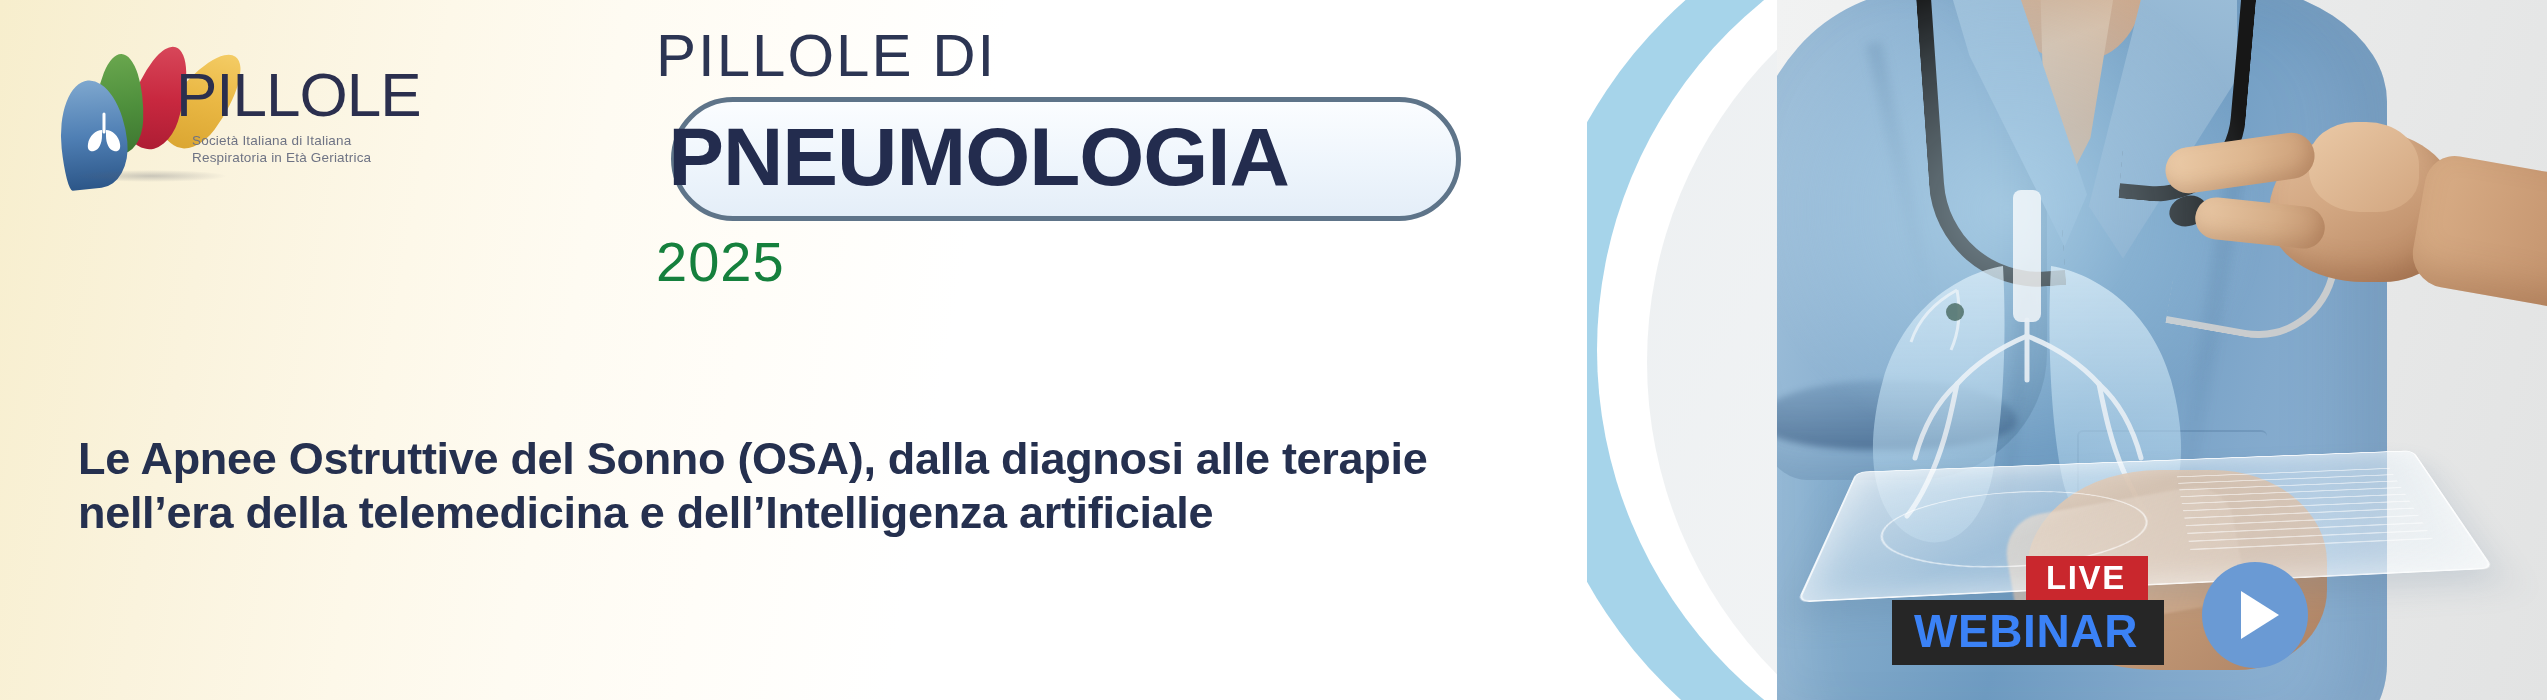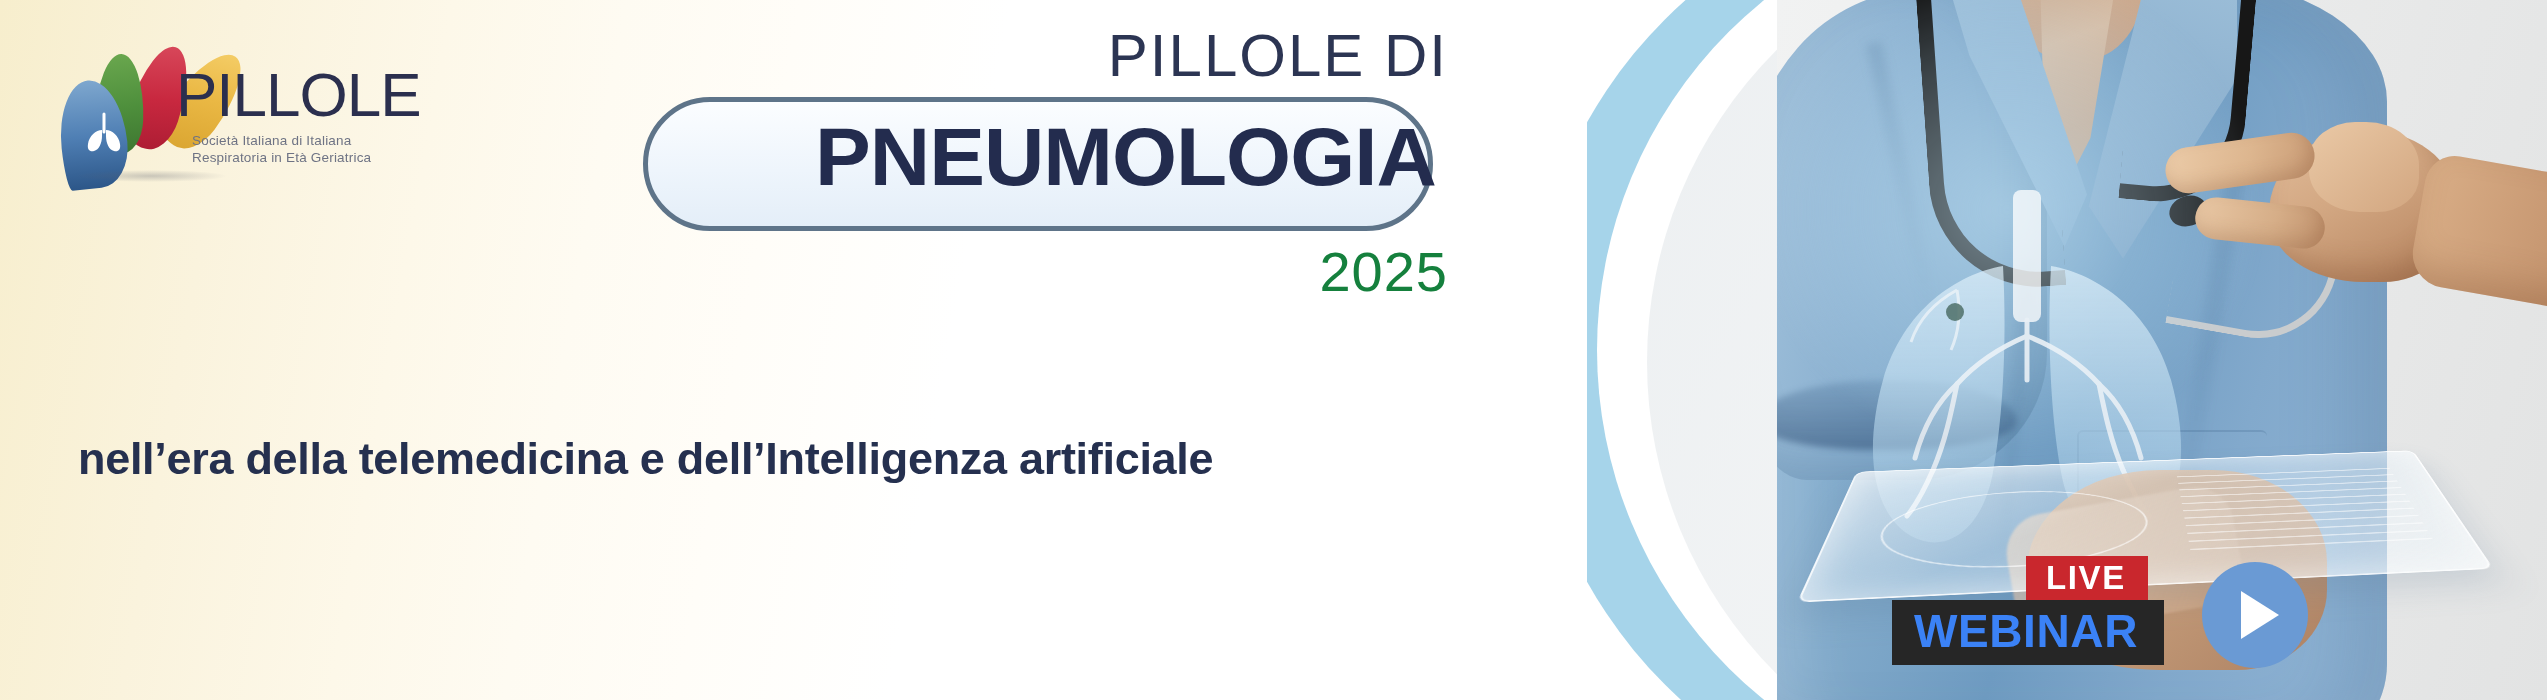--- a/index.html
+++ b/index.html
@@ -367,37 +367,37 @@
     font-weight:400;
     letter-spacing:.2px;
     line-height:1.26;
     color:#6e7384;
     white-space:nowrap;
   }
 
   
   .title-block {
     position:absolute;
-    left:628px; top:24px;
+    left:656px; top:24px;
     width:820px;
-    text-align:right;
+    text-align:left;
   }
   .kicker {
     font-size:60px;
     font-weight:300;
     letter-spacing:2px;
     color:#2c3553;
     line-height:1.05;
   }
   .pill {
     position:relative;
     display:block;
     margin:10px auto 12px;
     width:790px;
-    padding:14px 0 28px;
+    padding:14px 0 18px;
     background:linear-gradient(180deg,#fbfdff 0%,#eef5fc 55%,#e4eef8 100%);
     border:5px solid #5e7489;
     border-radius:70px;
   }
   .pill-word {
     font-size:82px;
     font-weight:800;
     letter-spacing:-1px;
     color:#232c4e;
     line-height:1;
@@ -599,20 +599,21 @@
   <div class="title-block">
     <div class="kicker">PILLOLE DI</div>
     <div class="pill">
       <div class="pill-word">PNEUMOLOGIA</div>
     </div>
     <div class="year">2025</div>
   </div>
 
   <div class="lower">
     <div class="subject">
+      <span class="subject-l1">Le Apnee Ostruttive del Sonno (OSA), dalla diagnosi alle terapie</span>
       <span class="subject-l2">nell’era della telemedicina e dell’Intelligenza artificiale</span>
     </div>
   </div>
 
   <div class="badge">
     <div class="badge-live">LIVE</div>
     <div class="badge-webinar">WEBINAR</div>
     <div class="badge-play"></div>
   </div>
 

